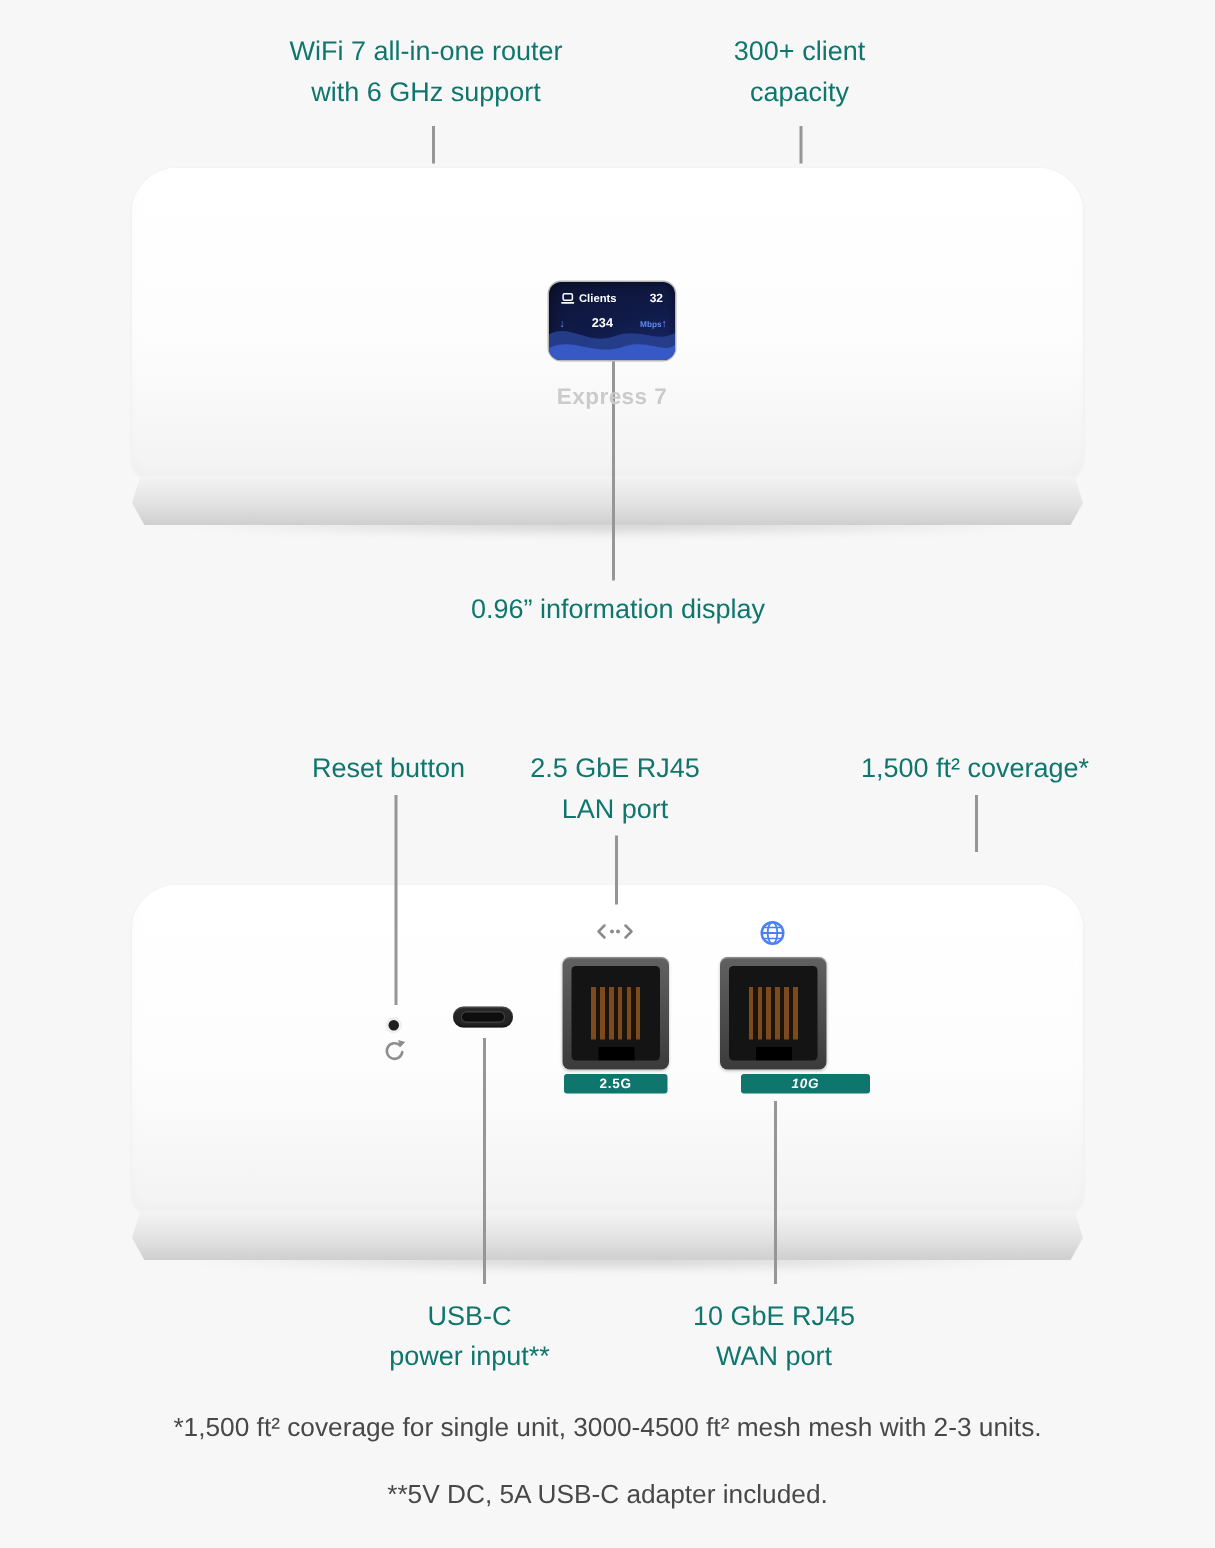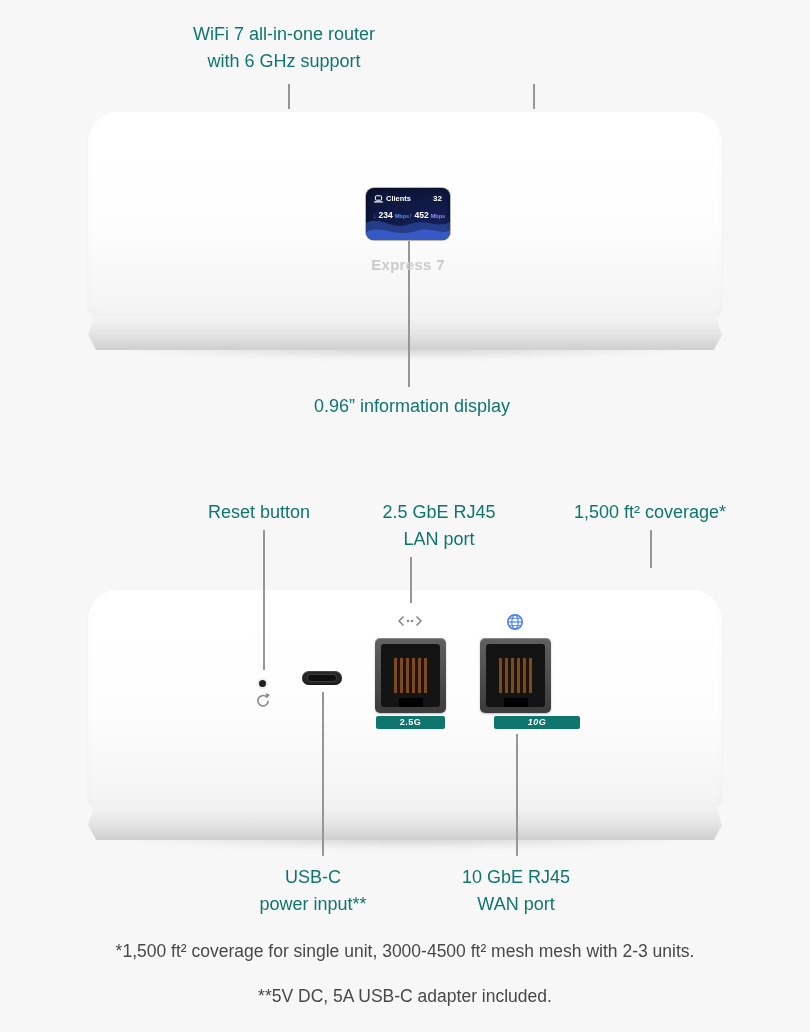--- a/index.html
+++ b/index.html
@@ -33,21 +33,21 @@
             background:linear-gradient(160deg,#0d1433 0%,#101b4a 55%,#1a2a6e 100%);
             overflow:hidden; color:#ffffff; z-index:3;
             box-shadow:0 0 0 1px rgba(0,0,0,0.28), inset 0 0 8px rgba(0,0,0,0.5); }
   .screen-waves { position:absolute; left:0; top:0; width:100%; height:100%; }
   .screen-row1 { position:relative; display:flex; justify-content:space-between; align-items:flex-start;
                  padding:6px 8px 0; font-weight:bold; font-size:7.5px; }
   .screen-left { display:flex; align-items:center; gap:3px; }
   .screen-count { font-size:8px; }
   .screen-row2 { position:relative; display:flex; justify-content:space-between; align-items:baseline;
                  padding:7px 7px 0; }
-  .stat { display:flex; align-items:baseline; gap:2px; }
+  .stat { display:flex; align-items:baseline; gap:18px; }
   .stat .arrow { font-size:7px; font-weight:bold; }
   .stat .val { font-size:8.5px; font-weight:bold; color:#ffffff; }
   .stat .unit { font-size:5.5px; font-weight:bold; }
   .stat.down .arrow, .stat.down .unit { color:#5e8cf7; }
   .stat.up .arrow,   .stat.up .unit   { color:#9a86f8; }
 
   .device-name { position:absolute; transform:translateX(-50%); font-size:15px; font-weight:700;
                  color:#cbcbcb; letter-spacing:0.3px; z-index:3; }
 
   
@@ -74,20 +74,22 @@
   .footnote { position:absolute; left:405px; transform:translateX(-50%); font-size:17.5px;
               color:#484848; white-space:nowrap; z-index:4; }
 </style>
 </head>
 <body>
 
 <div class="canvas">
 
   <div class="callout" style="left:284px; top:21px;">WiFi 7 all-in-one router
 with 6 GHz support</div>
+  <div class="callout" style="left:533px; top:21px;">300+ client
+capacity</div>
   <div class="lead" style="left:288px; top:84px; height:25px;"></div>
   <div class="lead" style="left:533px; top:84px; height:25px;"></div>
 
   <div class="device" style="top:112px;">
     <div class="device-shadow" style="bottom:-8px;"></div>
     <div class="device-body" style="height:206px;"></div>
     <div class="device-base"></div>
   </div>
 
   <div class="screen">
@@ -118,21 +120,21 @@
       </span>
     </div>
   </div>
 
   <div class="device-name" style="left:408px; top:256px;">Express 7</div>
 
   <div class="lead" style="left:408px; top:241px; height:146px;"></div>
   <div class="callout" style="left:412px; top:393px;">0.96” information display</div>
 
   <div class="callout" style="left:259px; top:499px;">Reset button</div>
-  <div class="callout" style="left:410px; top:499px;margin-left:29px;">2.5 GbE RJ45
+  <div class="callout" style="left:410px; top:499px;">2.5 GbE RJ45
 LAN port</div>
   <div class="callout" style="left:650px; top:499px;">1,500 ft² coverage*</div>
 
   <div class="lead" style="left:263px; top:530px; height:140px;"></div>
   <div class="lead" style="left:410px; top:557px; height:46px;"></div>
   <div class="lead" style="left:650px; top:530px; height:38px;"></div>
 
   <div class="device" style="top:590px;">
     <div class="device-shadow" style="bottom:-8px;"></div>
     <div class="device-body" style="height:218px;"></div>

